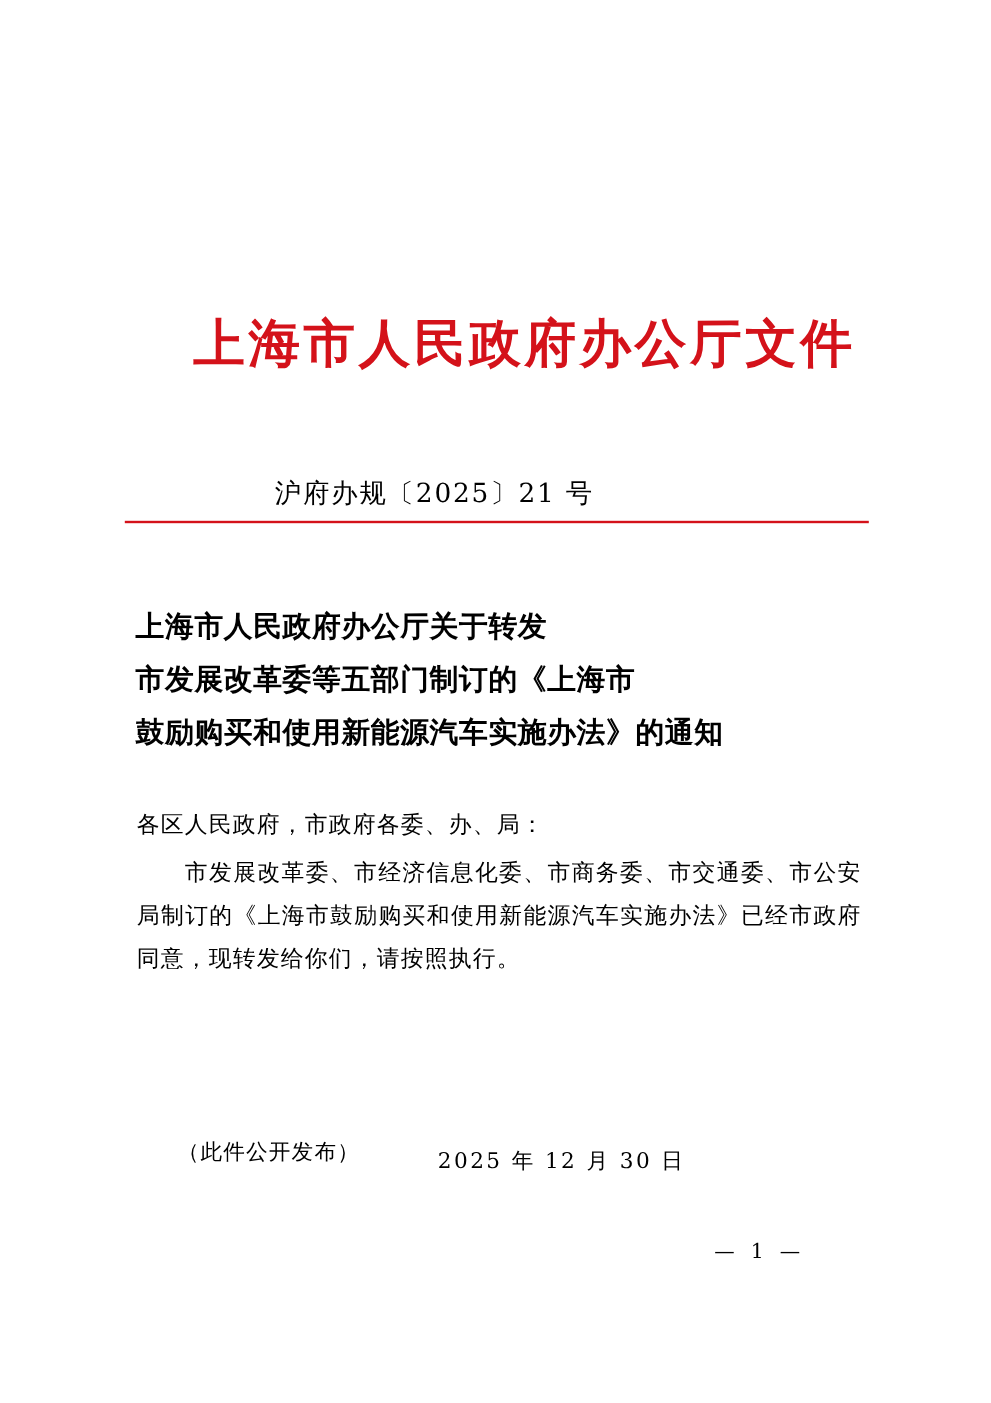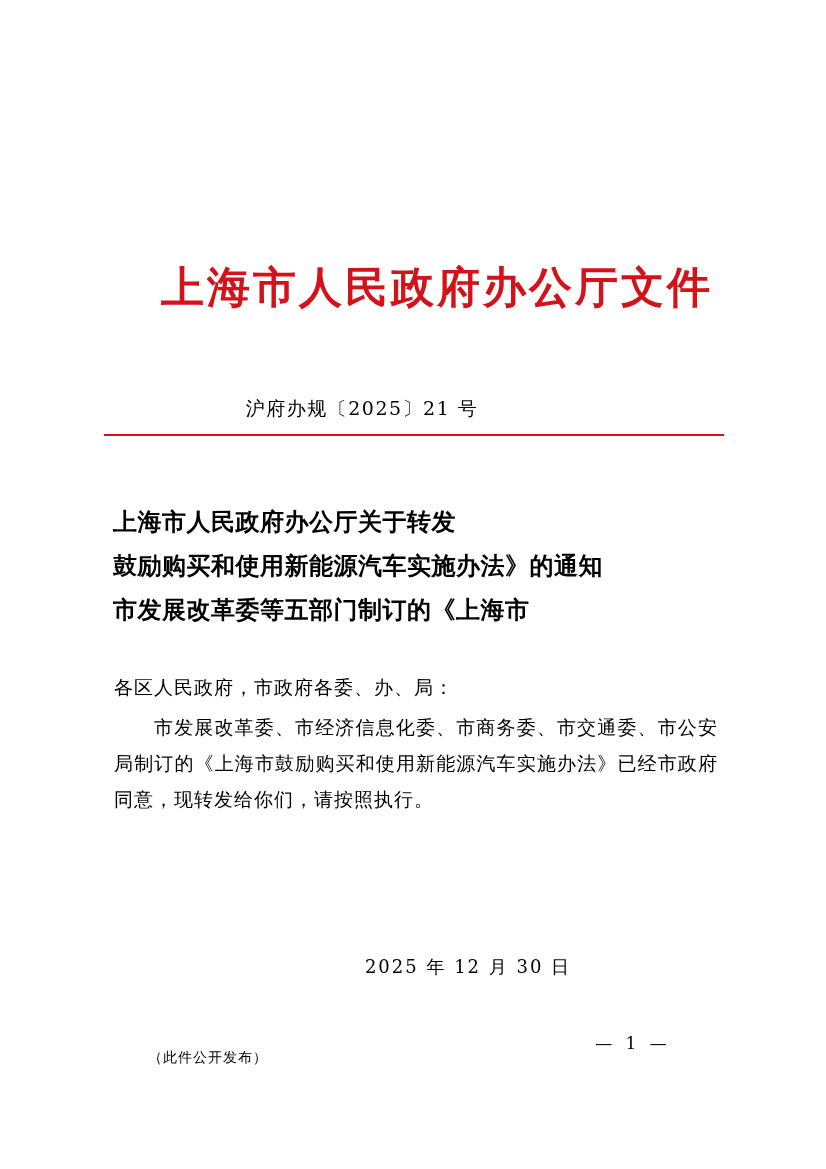--- a/index.html
+++ b/index.html
@@ -40,21 +40,21 @@
     margin-left: 24px;
   }
 
   
   .doc-number {
     position: absolute;
     top: 396px;
     left: 0;
     width: 724px;
     text-align: center;
-    font-size: 19px;
+    font-size: 22px;
     letter-spacing: 1.5px;
     font-family: "DejaVu Serif", "Liberation Serif", serif;
     color: #000;
   }
 
   
   .red-rule {
     position: absolute;
     top: 434px;
     left: 104px;
@@ -107,23 +107,23 @@
     text-align: center;
     padding-left: 110px;
     box-sizing: border-box;
     font-size: 18px;
     letter-spacing: 2px;
   }
 
   
   .public-note {
     position: absolute;
-    top: 1049px;
+    top: 948px;
     left: 148px;
-    font-size: 14px;
+    font-size: 18px;
     letter-spacing: 1px;
   }
 
   
   .page-number {
     position: absolute;
     top: 1033px;
     left: 0;
     width: 826px;
     text-align: center;
@@ -140,22 +140,22 @@
 <div class="page">
 
   <div class="masthead">上海市人民政府办公厅文件</div>
 
   <div class="doc-number">沪府办规〔2025〕21 号</div>
 
   <div class="red-rule"></div>
 
   <div class="title-block">
     <div>上海市人民政府办公厅关于转发</div>
+    <div>市发展改革委等五部门制订的《上海市</div>
     <div>鼓励购买和使用新能源汽车实施办法》的通知</div>
-    <div>市发展改革委等五部门制订的《上海市</div>
   </div>
 
   <div class="body-text">
     <p>各区人民政府，市政府各委、办、局：</p>
     <p class="indent2">市发展改革委、市经济信息化委、市商务委、市交通委、市公安局制订的《上海市鼓励购买和使用新能源汽车实施办法》已经市政府同意，现转发给你们，请按照执行。</p>
   </div>
 
   <div class="sign-date">2025 年 12 月 30 日</div>
 
   <div class="public-note">（此件公开发布）</div>

